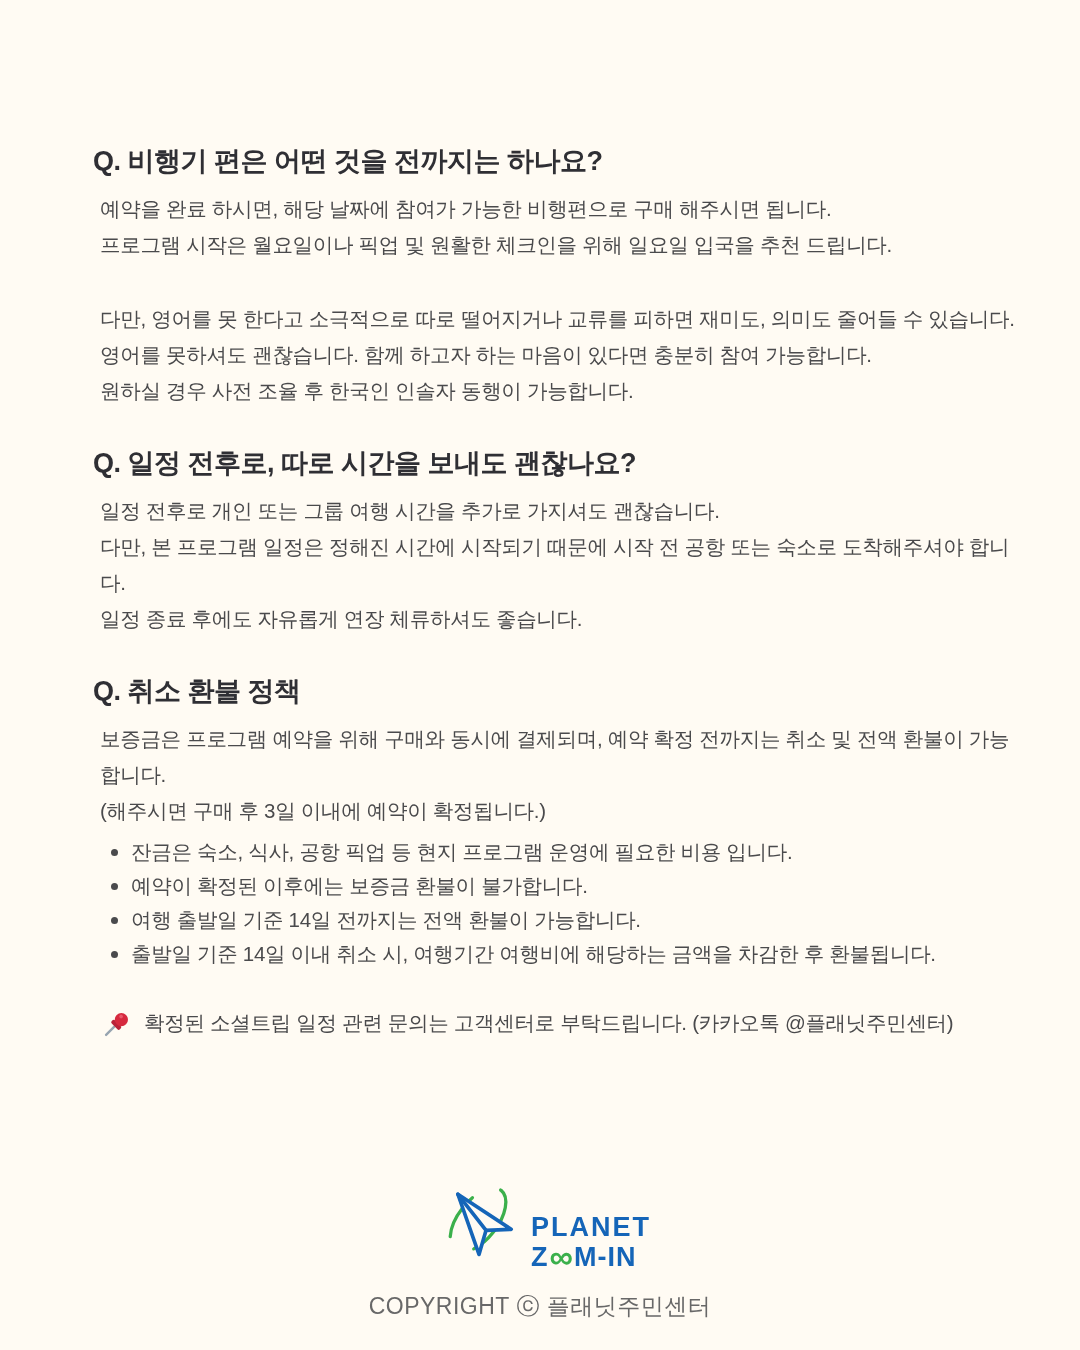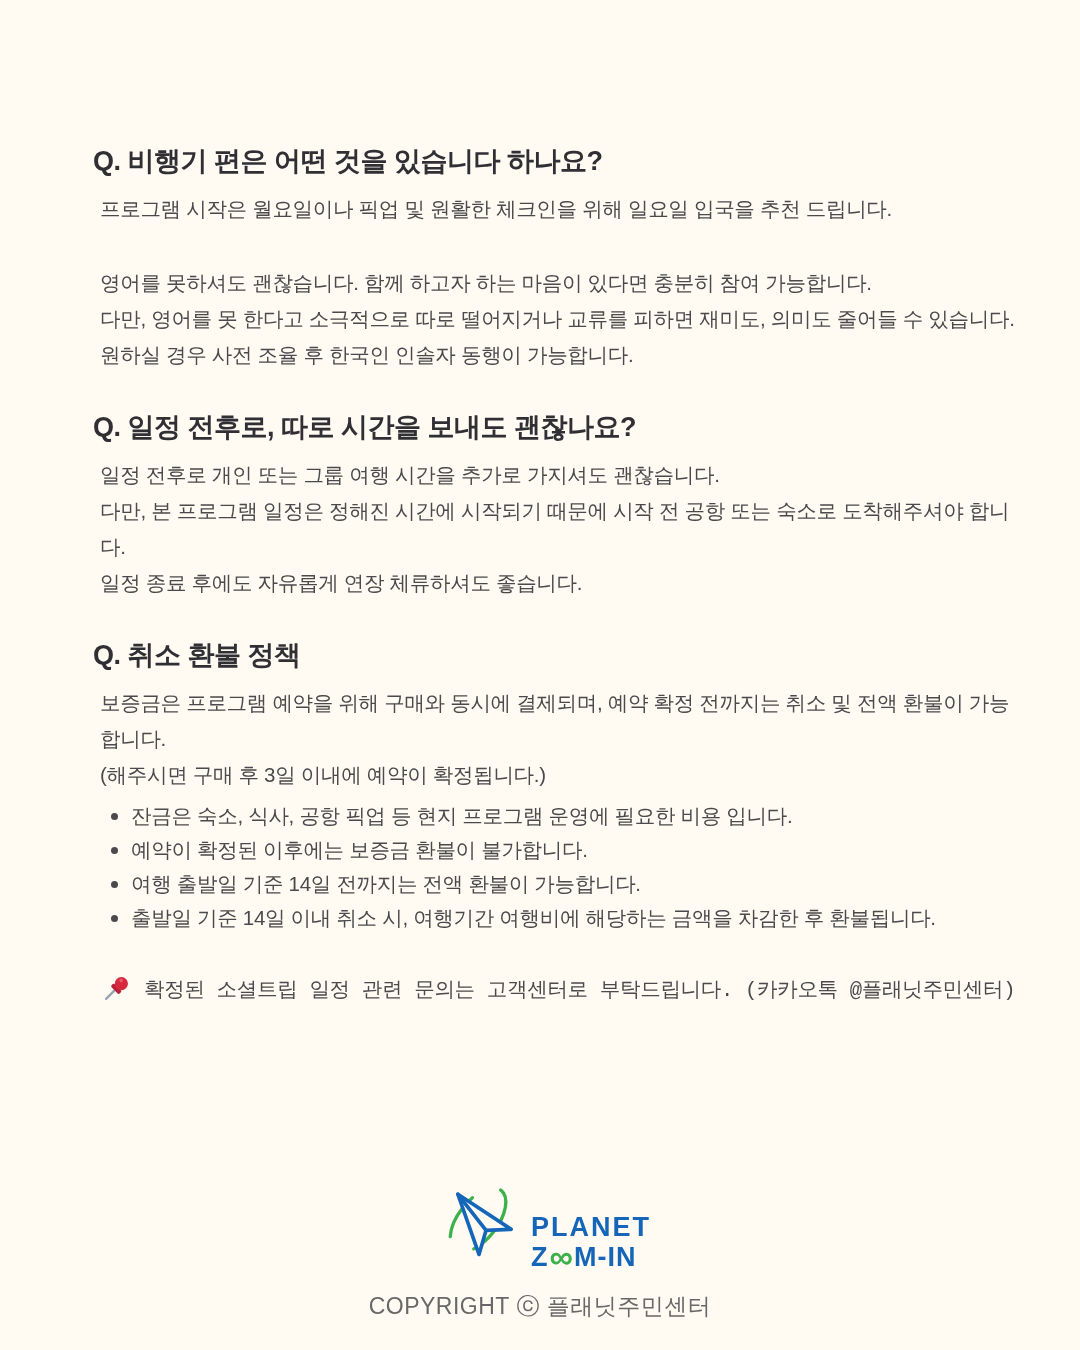--- a/index.html
+++ b/index.html
@@ -53,25 +53,23 @@
     position: absolute;
     left: 0;
     top: 14px;
     width: 7px;
     height: 7px;
     border-radius: 50%;
     background: #4a4a4c;
   }
   .notice {
     display: flex;
-    align-items: center;
     gap: 12px;
     margin-top: 34px;
     padding-left: 7px;
-    font-family: Liberation Mono, monospace;
   }
   .notice-text {
     font-size: 20.5px;
     color: #4a4a4c;
     letter-spacing: -0.3px;
   }
   .footer {
     position: absolute;
     left: 0;
     right: 0;
@@ -116,27 +114,28 @@
     letter-spacing: 0.5px;
   }
 </style>
 </head>
 <body>
 
 <div class="page">
   <div class="content">
 
     <section class="faq-section">
-      <h2 class="question">Q. 비행기 편은 어떤 것을 있습니다 하나요?</h2>
+      <h2 class="question">Q. 비행기 편은 어떤 것을 전까지는 하나요?</h2>
+      <div class="answer">예약을 완료 하시면, 해당 날짜에 참여가 가능한 비행편으로 구매 해주시면 됩니다.</div>
       <div class="answer">프로그램 시작은 월요일이나 픽업 및 원활한 체크인을 위해 일요일 입국을 추천 드립니다.</div>
     </section>
 
     <section class="faq-section">
+      <div class="answer">다만, 영어를 못 한다고 소극적으로 따로 떨어지거나 교류를 피하면 재미도, 의미도 줄어들 수 있습니다.</div>
       <div class="answer">영어를 못하셔도 괜찮습니다. 함께 하고자 하는 마음이 있다면 충분히 참여 가능합니다.</div>
-      <div class="answer">다만, 영어를 못 한다고 소극적으로 따로 떨어지거나 교류를 피하면 재미도, 의미도 줄어들 수 있습니다.</div>
       <div class="answer">원하실 경우 사전 조율 후 한국인 인솔자 동행이 가능합니다.</div>
     </section>
 
     <section class="faq-section">
       <h2 class="question">Q. 일정 전후로, 따로 시간을 보내도 괜찮나요?</h2>
       <div class="answer">일정 전후로 개인 또는 그룹 여행 시간을 추가로 가지셔도 괜찮습니다.</div>
       <div class="answer">다만, 본 프로그램 일정은 정해진 시간에 시작되기 때문에 시작 전 공항 또는 숙소로 도착해주셔야 합니다.</div>
       <div class="answer">일정 종료 후에도 자유롭게 연장 체류하셔도 좋습니다.</div>
     </section>
 

